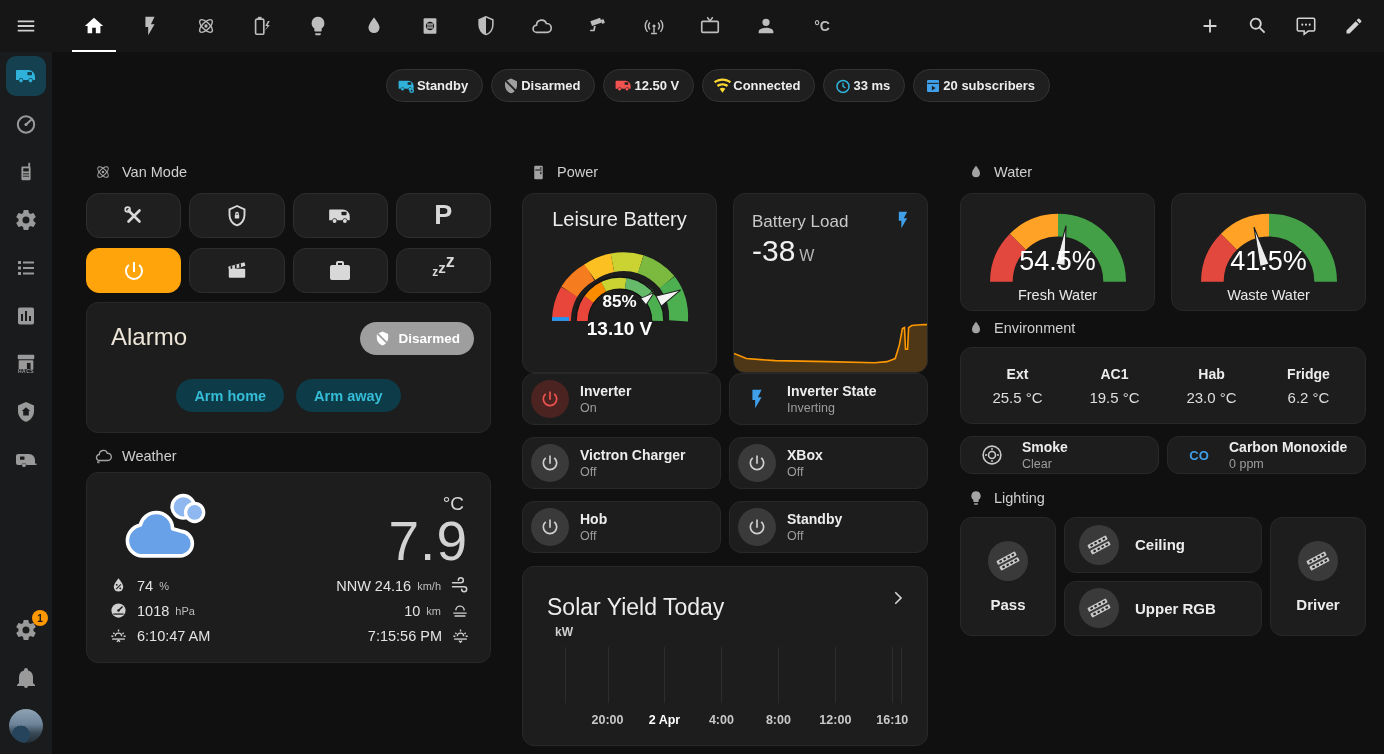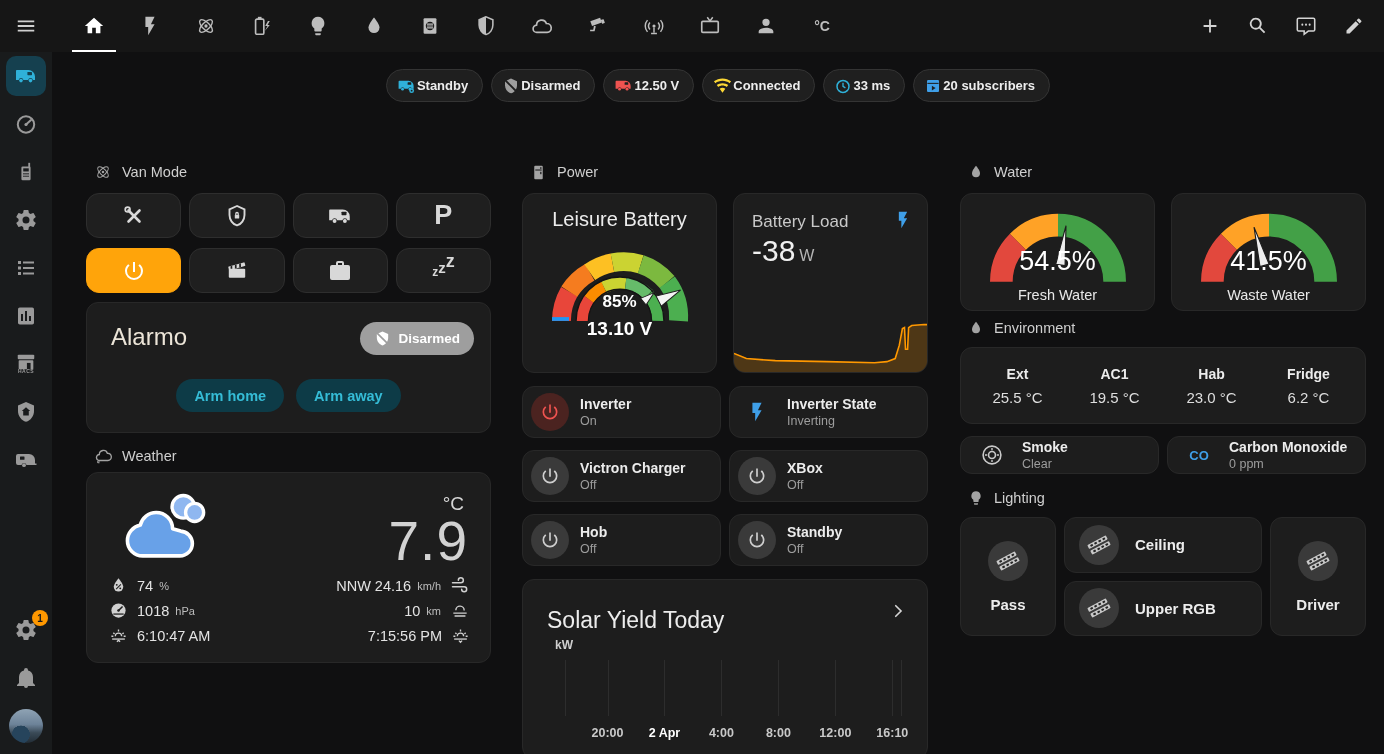--- a/index.html
+++ b/index.html
@@ -84,21 +84,21 @@
   .lb-title{text-align:center;margin-top:14px;font-size:20px;color:#ececec;}
   .lb-gauge{margin:4px auto 0;}
   .lb-val{position:absolute;left:0;right:0;top:98px;text-align:center;font-size:17px;font-weight:600;color:#fff;}
   .lb-volt{position:absolute;left:0;right:0;top:124px;text-align:center;font-size:19px;font-weight:600;color:#fff;}
   .bl-title{position:absolute;top:18px;left:18px;font-size:17px;color:#c9c9c9;}
   .bl-bolt{position:absolute;top:16px;right:14px;color:var(--blue);}
   .bl-value{position:absolute;top:40px;left:18px;font-size:30px;font-weight:500;color:#f0f0f0;}
   .bl-value .u{font-size:16px;color:#b5b5b5;font-weight:400;margin-left:4px;}
   .bl-spark{position:absolute;left:0;right:0;bottom:0;height:62px;}
 
-  .tile-grid{margin-top:13px;display:grid;grid-template-columns:1fr 1fr;gap:12px 8px;}
+  .tile-grid{display:grid;grid-template-columns:1fr 1fr;gap:12px 8px;}
   .tile{height:52px;display:flex;align-items:center;gap:11px;padding:0 8px;cursor:pointer;}
   .tile-ico{width:38px;height:38px;border-radius:50%;background:#3a3a3a;display:flex;align-items:center;justify-content:center;color:#cfcfcf;flex:none;}
   .tile-ico.red{background:#4b2320;color:var(--red);}
   .tile-ico.plain{background:transparent;color:var(--blue);}
   .tile-name{font-size:14px;font-weight:700;color:#ececec;line-height:1.25;}
   .tile-state{font-size:12.5px;color:#9d9d9d;}
 
   
   .solar-card{margin-top:13px;height:180px;}
   .solar-title{position:absolute;top:27px;left:24px;font-size:23px;color:#ececec;}

